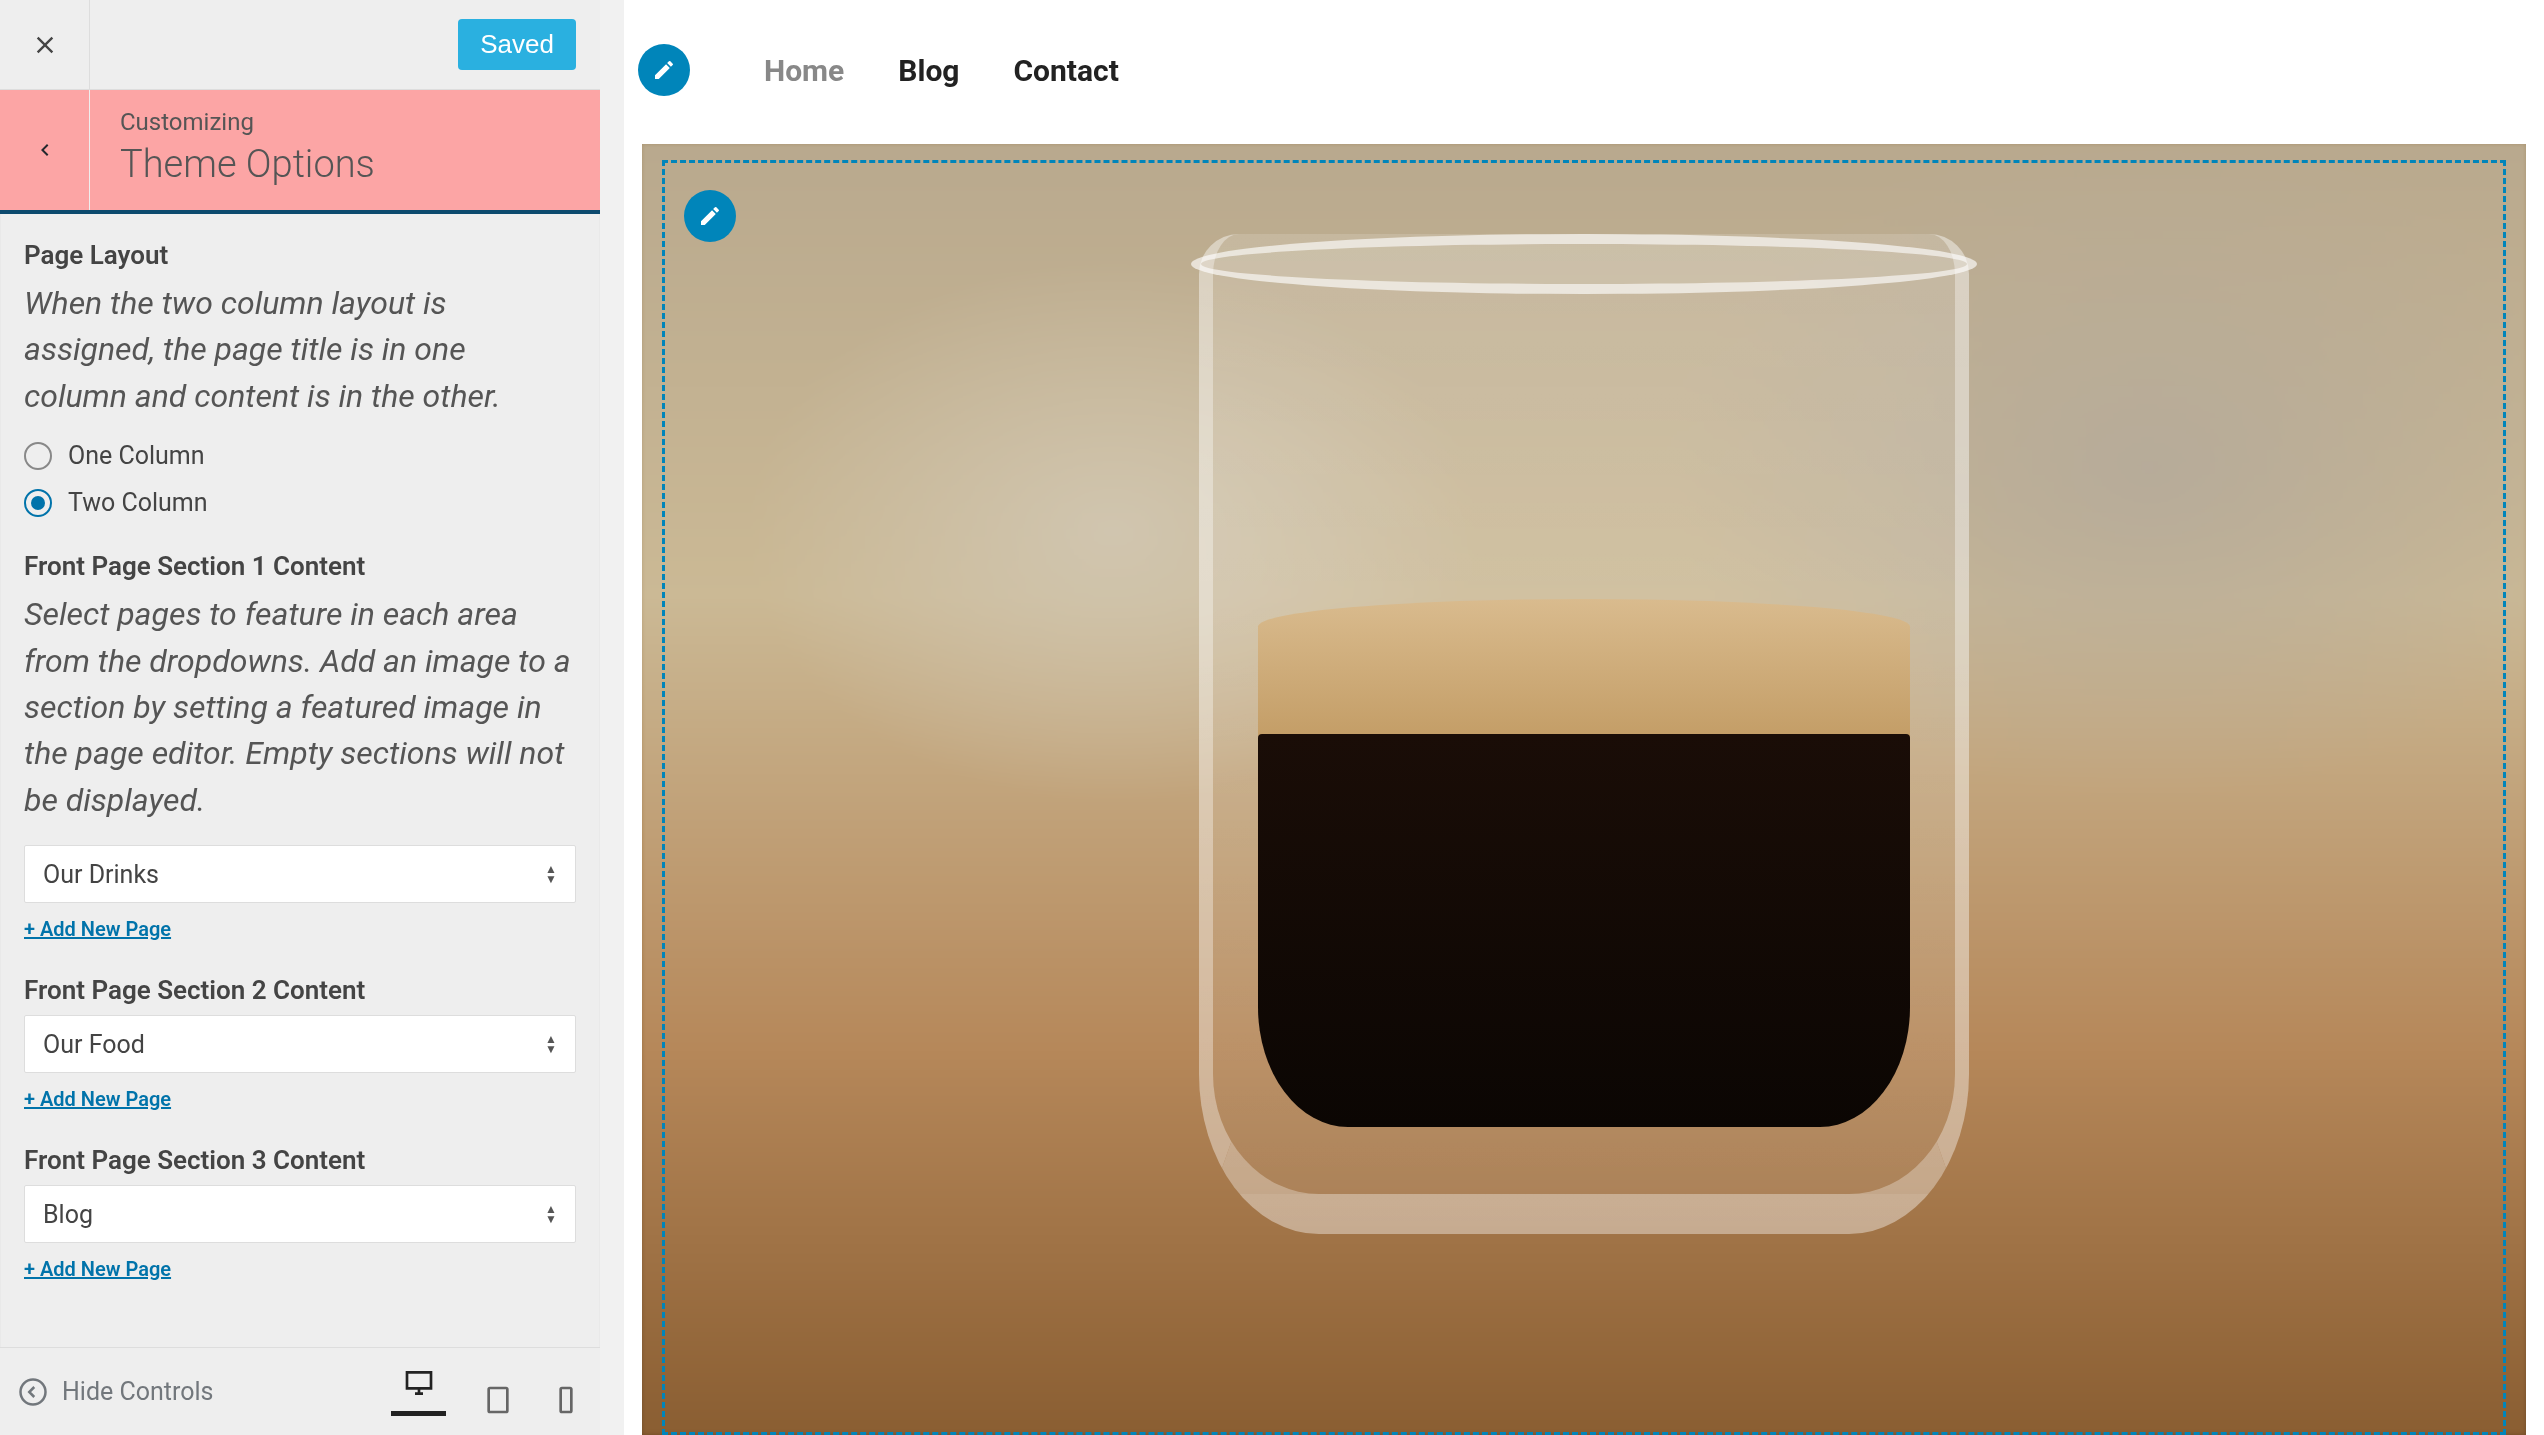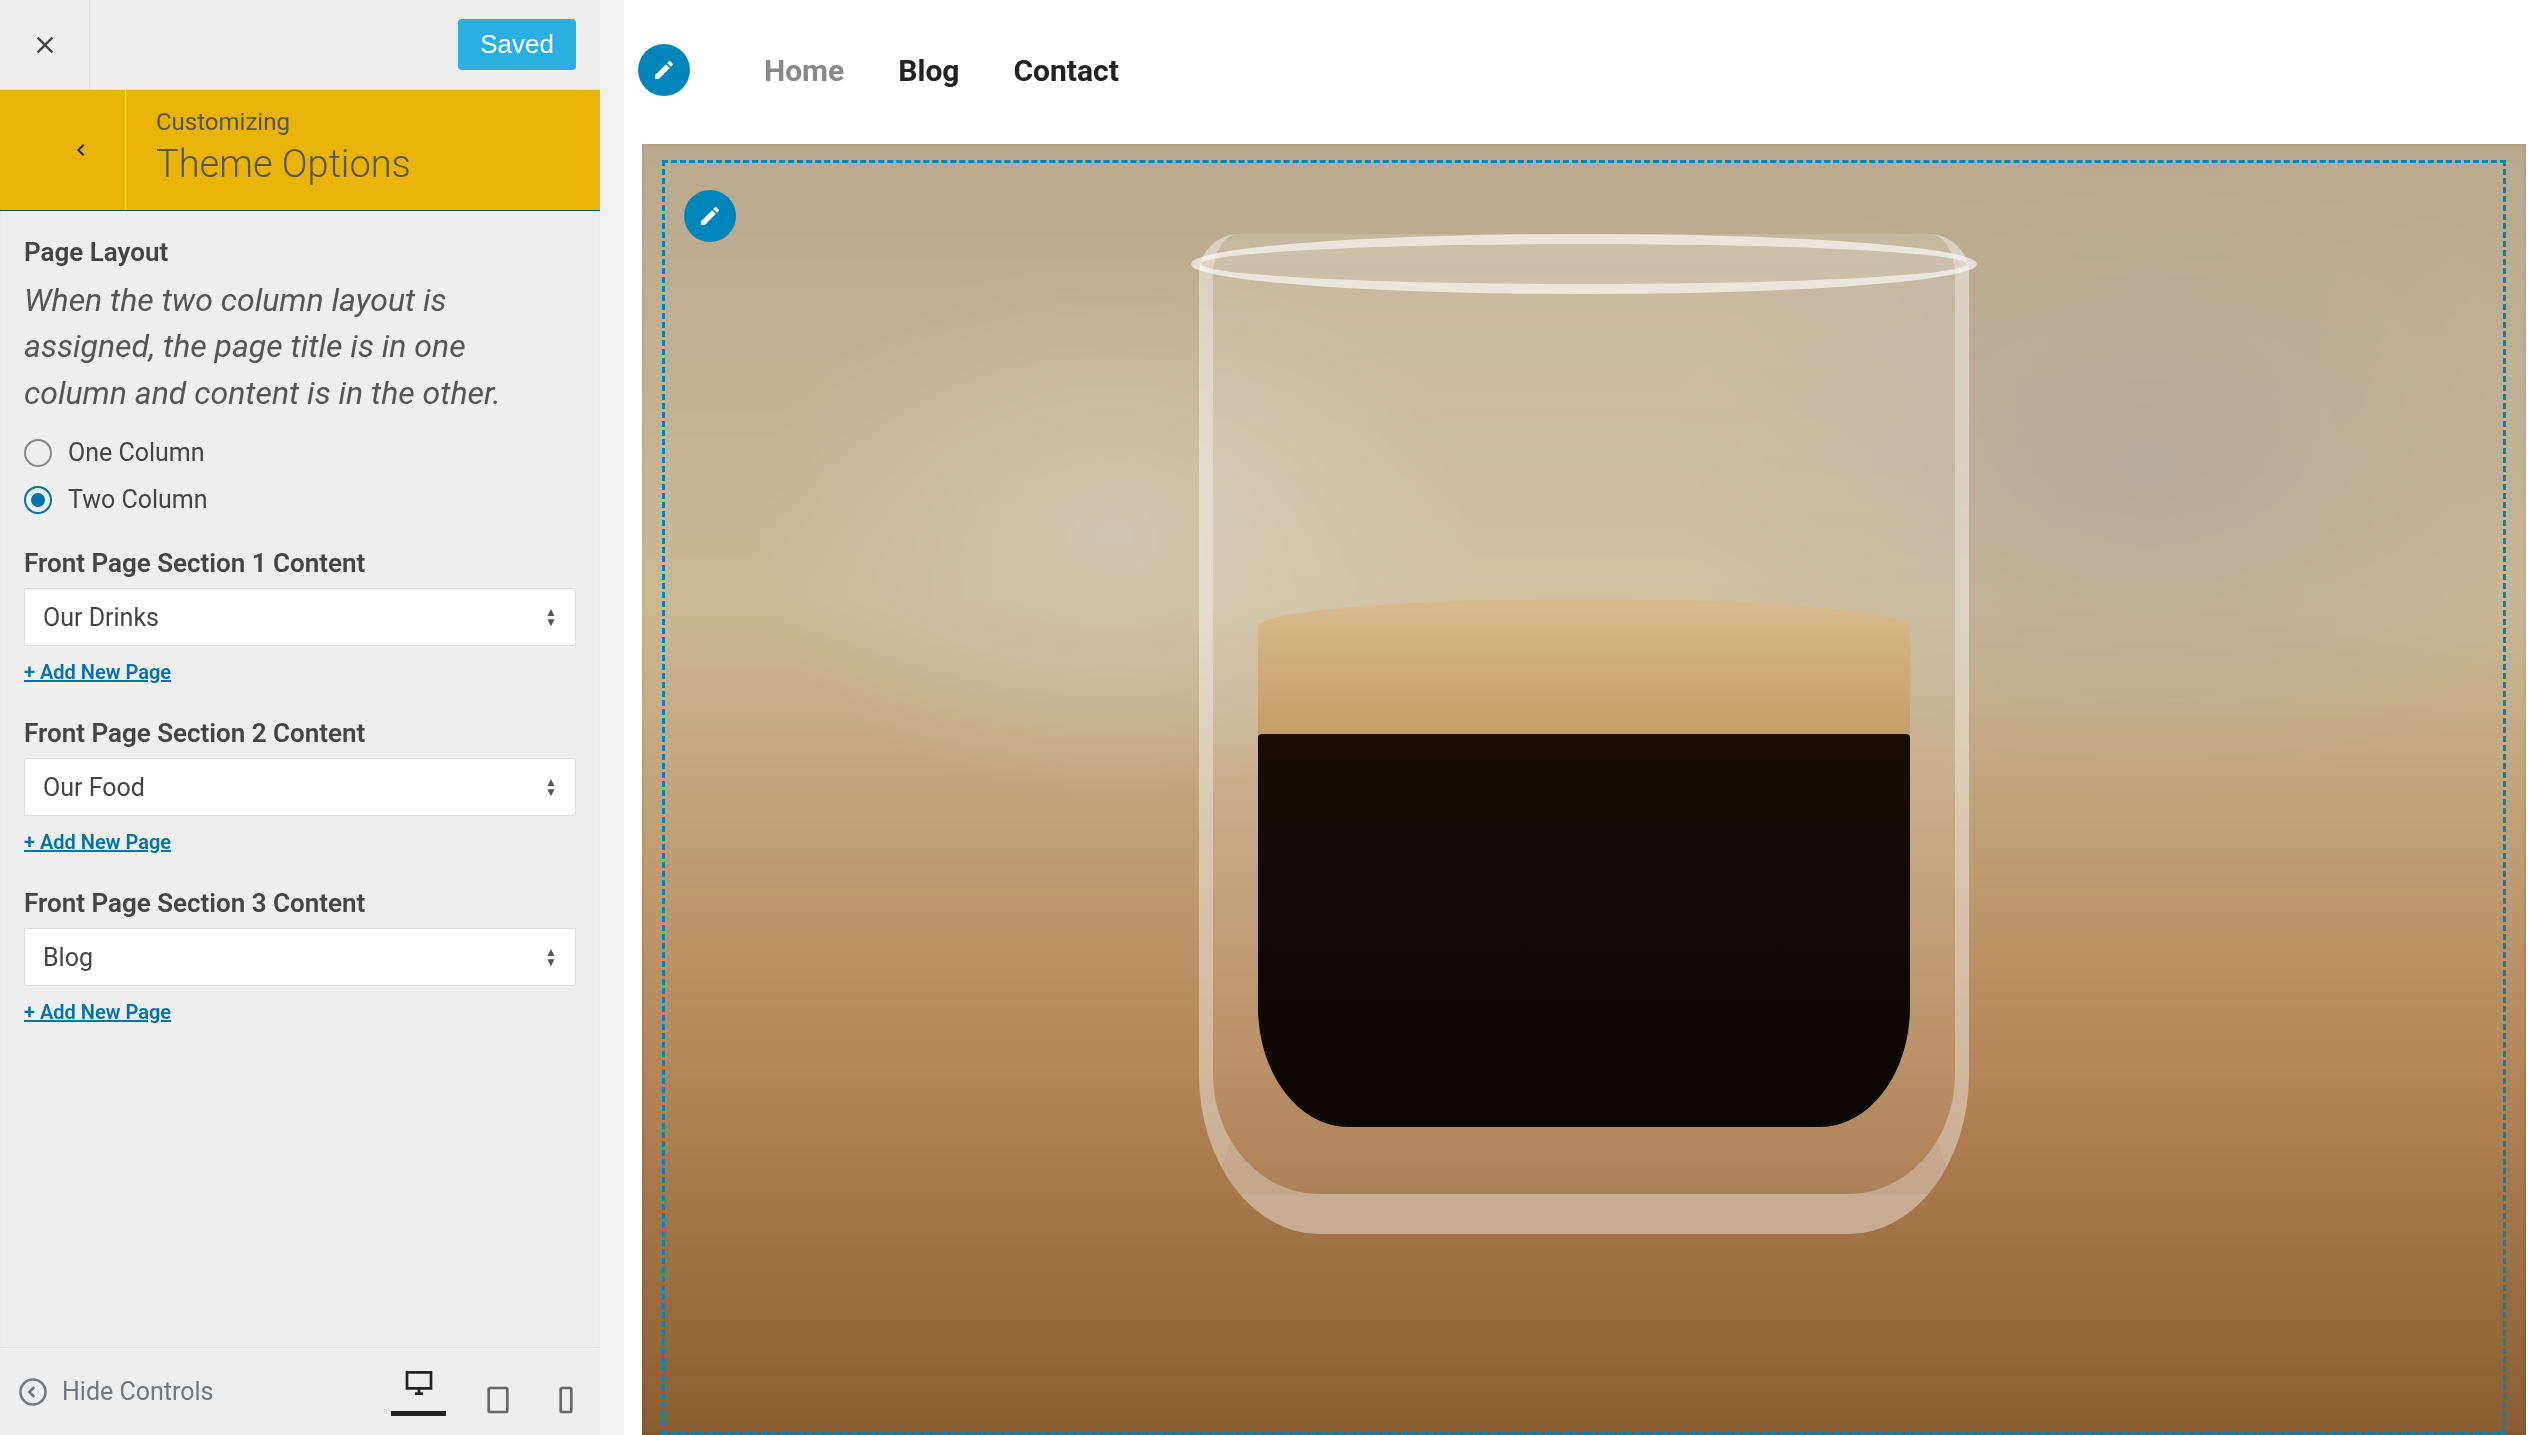--- a/index.html
+++ b/index.html
@@ -46,23 +46,22 @@
   border: none;
   font-size: 26px;
   padding: 10px 22px;
   border-radius: 4px;
   margin-right: 24px;
   cursor: default;
 }
 
 .panel-header {
   display: flex;
-  background: #eab308;
-  border-bottom: 1px solid #0c4a6e;
-  padding-left: 36px;
+  background: #fca5a5;
+  border-bottom: 4px solid #0c4a6e;
 }
 .back-btn {
   width: 90px;
   display: flex;
   align-items: center;
   justify-content: center;
   border-right: 1px solid #eee;
   cursor: pointer;
 }
 .back-btn svg { width: 24px; height: 24px; fill: #23282d; }
@@ -327,20 +326,21 @@
         <span class="radio-label">One Column</span>
       </div>
       <div class="radio-row">
         <span class="radio checked"></span>
         <span class="radio-label">Two Column</span>
       </div>
     </div>
 
     <div class="section-block">
       <div class="section-title">Front Page Section 1 Content</div>
+      <div class="section-desc">Select pages to feature in each area from the dropdowns. Add an image to a section by setting a featured image in the page editor. Empty sections will not be displayed.</div>
       <div class="select-box">
         <span>Our Drinks</span>
         <span class="select-arrows">▲<br>▼</span>
       </div>
       <a class="add-page-link">+ Add New Page</a>
     </div>
 
     <div class="section-block">
       <div class="section-title">Front Page Section 2 Content</div>
       <div class="select-box">

